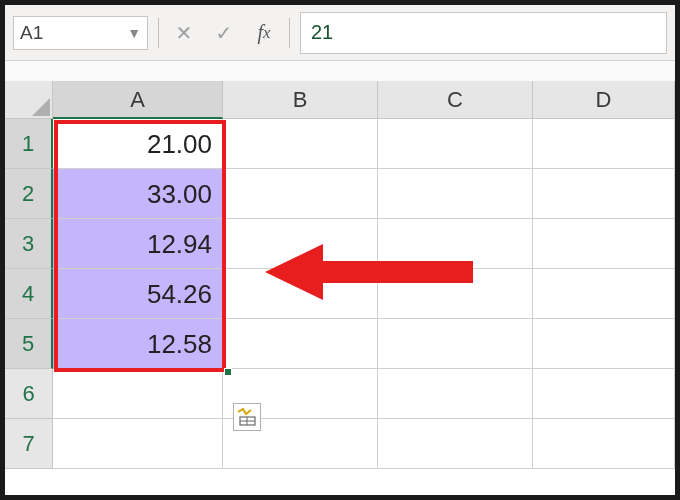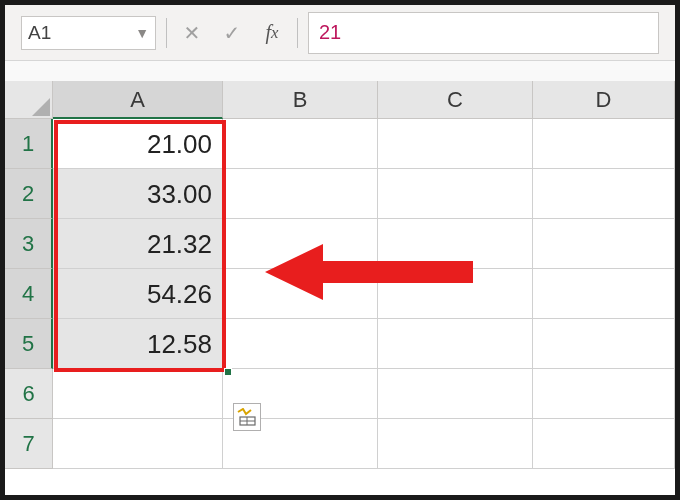--- a/index.html
+++ b/index.html
@@ -19,21 +19,21 @@
     position: relative;
     background: #fff;
   }
   
   .formula-bar {
     height: 56px;
     background: #f3f2f1;
     border-bottom: 1px solid #d6d6d6;
     display: flex;
     align-items: center;
-    padding: 0 16px;
+    padding: 0 8px;
     gap: 10px;
     font-size: 20px;
     color: #424242;
   }
   .name-box {
     width: 135px;
     height: 34px;
     background: #fff;
     border: 1px solid #c8c6c4;
     display: flex;
@@ -70,21 +70,21 @@
   }
   .fb-input {
     flex: 1;
     height: 42px;
     background: #fff;
     border: 1px solid #c8c6c4;
     padding: 0 10px;
     display: flex;
     align-items: center;
     font-size: 20px;
-    color: #be185d;
+    color: #14532d;
   }
   .gap-strip {
     height: 20px;
     background: #f9f9f9;
   }
   
   .grid {
     display: flex;
     flex-direction: column;
   }
@@ -133,21 +133,21 @@
     border-right: 1px solid #d0d0d0;
     border-bottom: 1px solid #d0d0d0;
     background: #fff;
     line-height: 50px;
     font-size: 26px;
     color: #222;
     text-align: right;
     padding: 0 10px 0 0;
     position: relative;
   }
-  .cell.sel { background: #e5e5e5; }
+  .cell.sel { background: #c4b5fd; }
   .cell.active { background: #fff; }
   
   .sel-border {
     position: absolute;
     border: 4px solid #e81e1e;
     pointer-events: none;
     z-index: 5;
   }
   .arrow {
     position: absolute;
@@ -216,21 +216,21 @@
   </div>
   <div class="row">
     <div class="row-h sel">2</div>
     <div class="cell col-A sel">33.00</div>
     <div class="cell col-B"></div>
     <div class="cell col-C"></div>
     <div class="cell col-D"></div>
   </div>
   <div class="row">
     <div class="row-h sel">3</div>
-    <div class="cell col-A sel">21.32</div>
+    <div class="cell col-A sel">12.94</div>
     <div class="cell col-B"></div>
     <div class="cell col-C"></div>
     <div class="cell col-D"></div>
   </div>
   <div class="row">
     <div class="row-h sel">4</div>
     <div class="cell col-A sel">54.26</div>
     <div class="cell col-B"></div>
     <div class="cell col-C"></div>
     <div class="cell col-D"></div>

